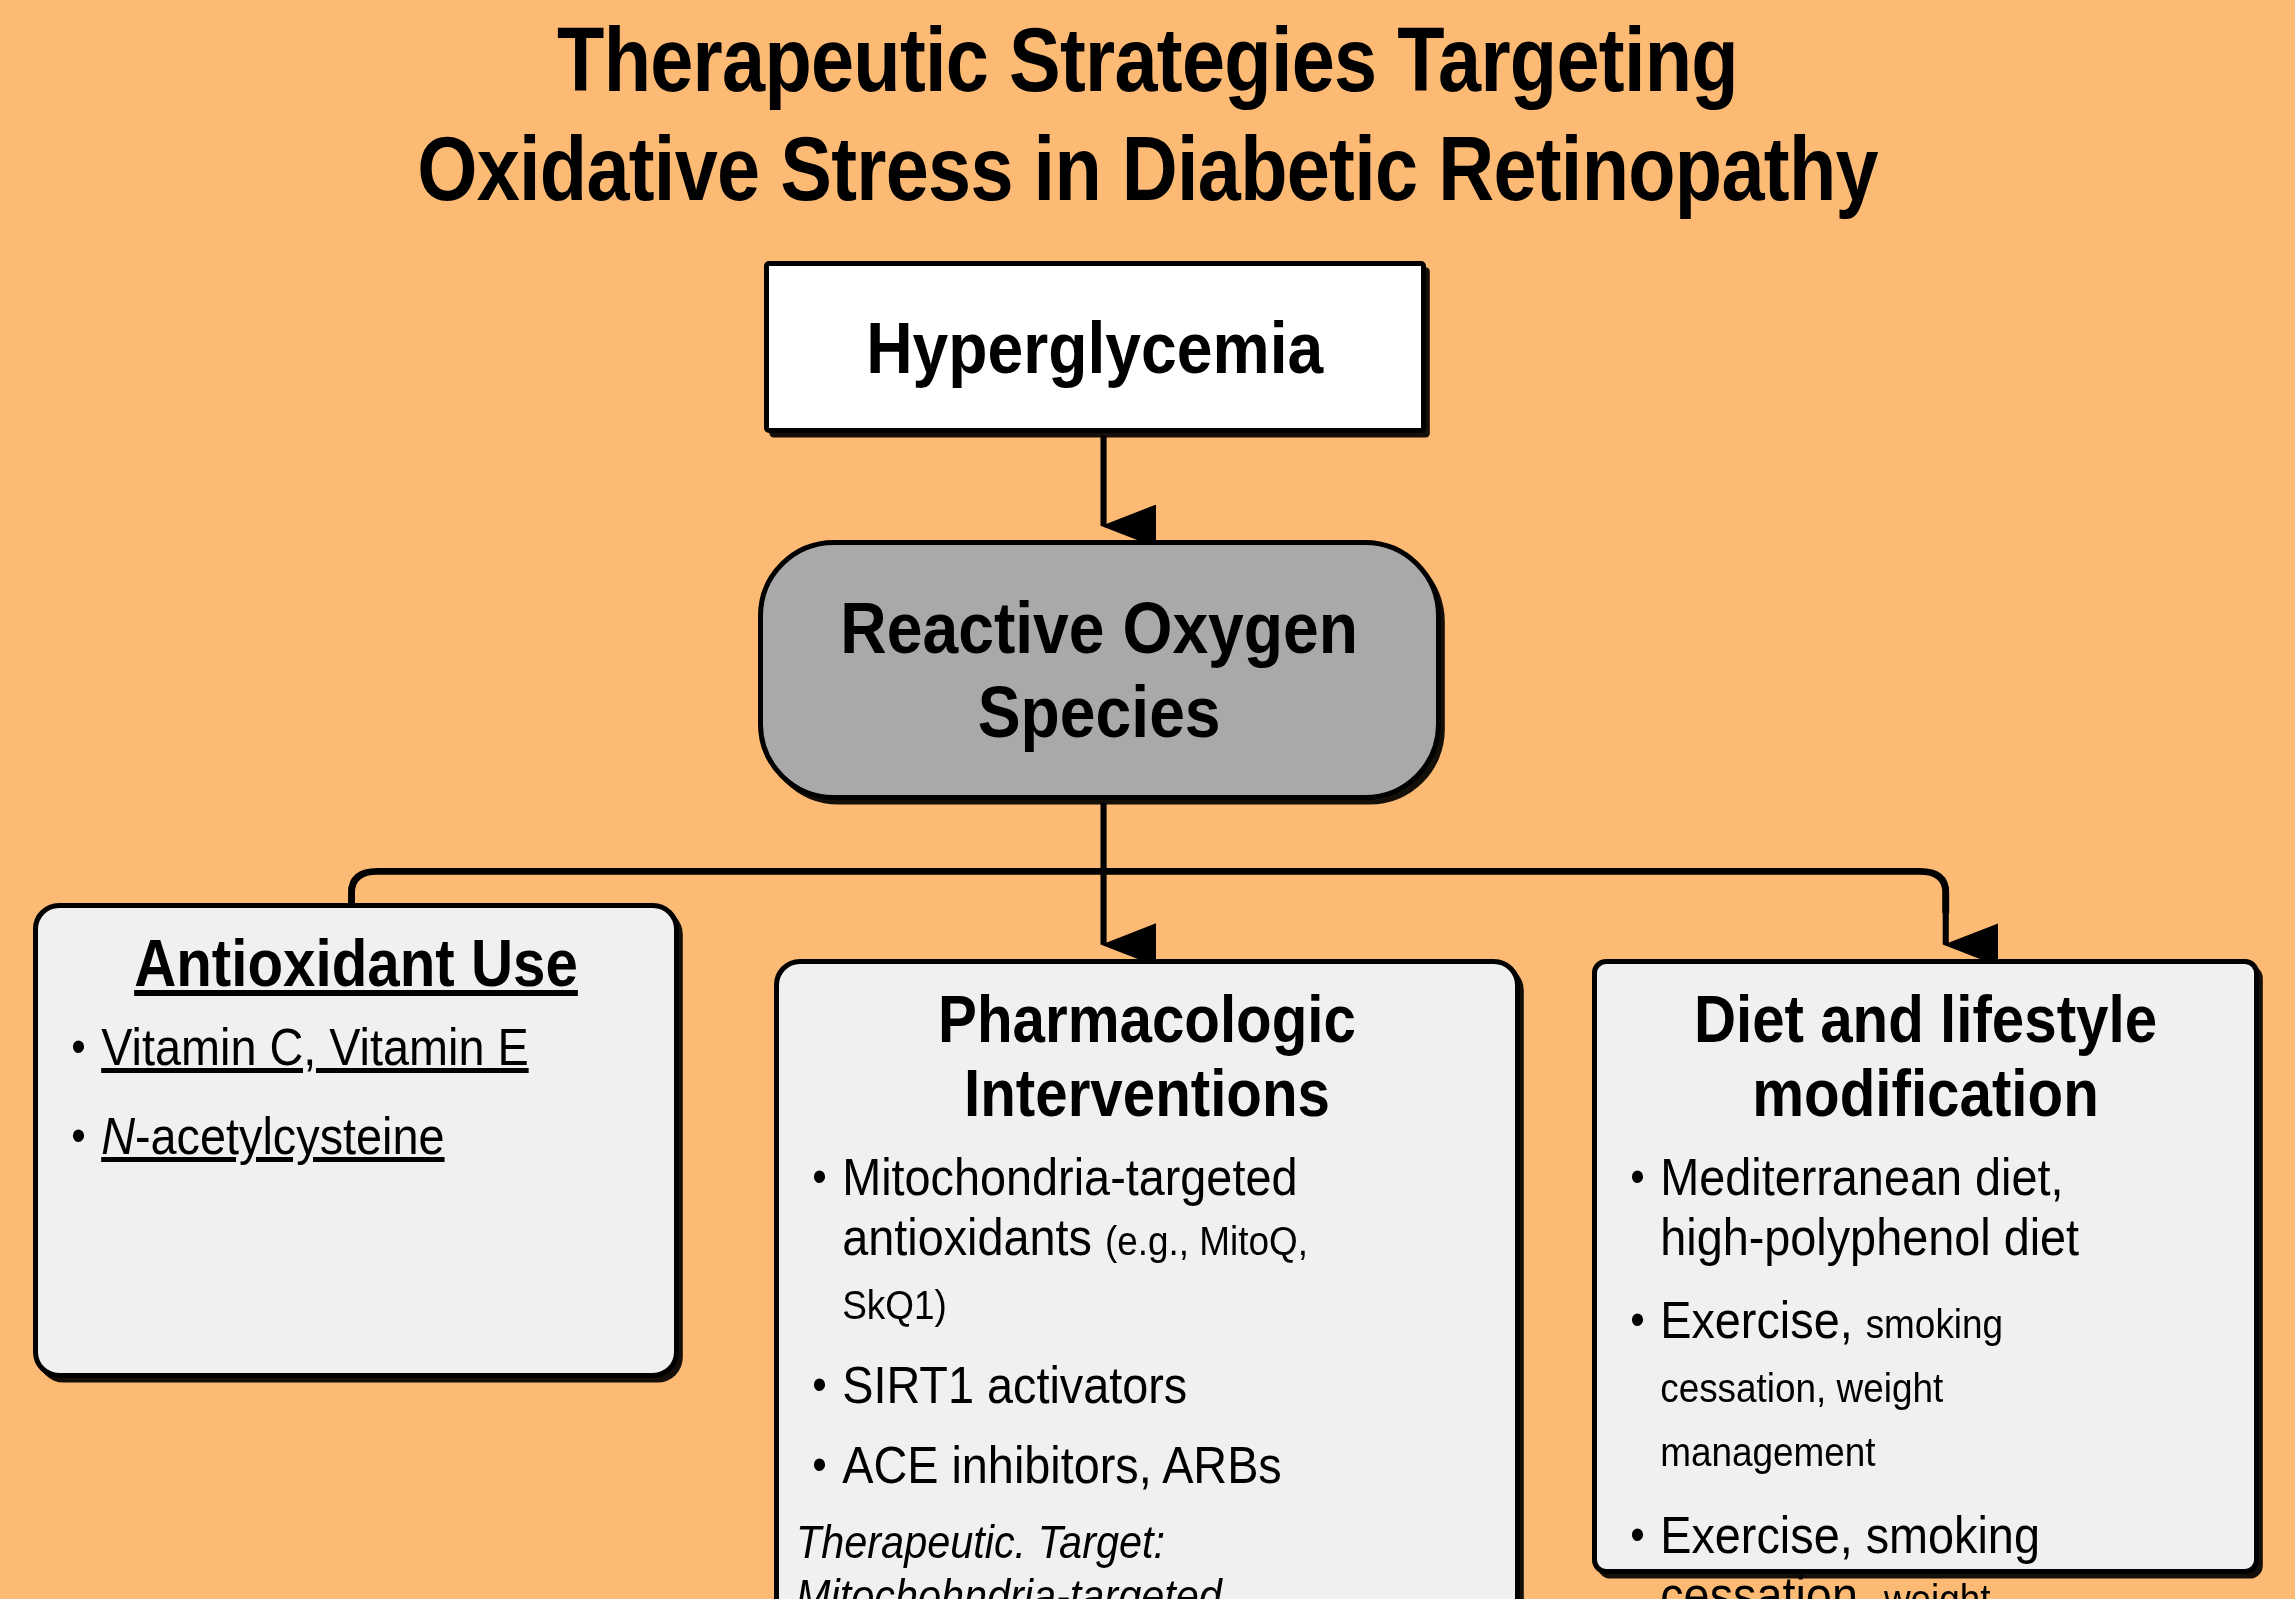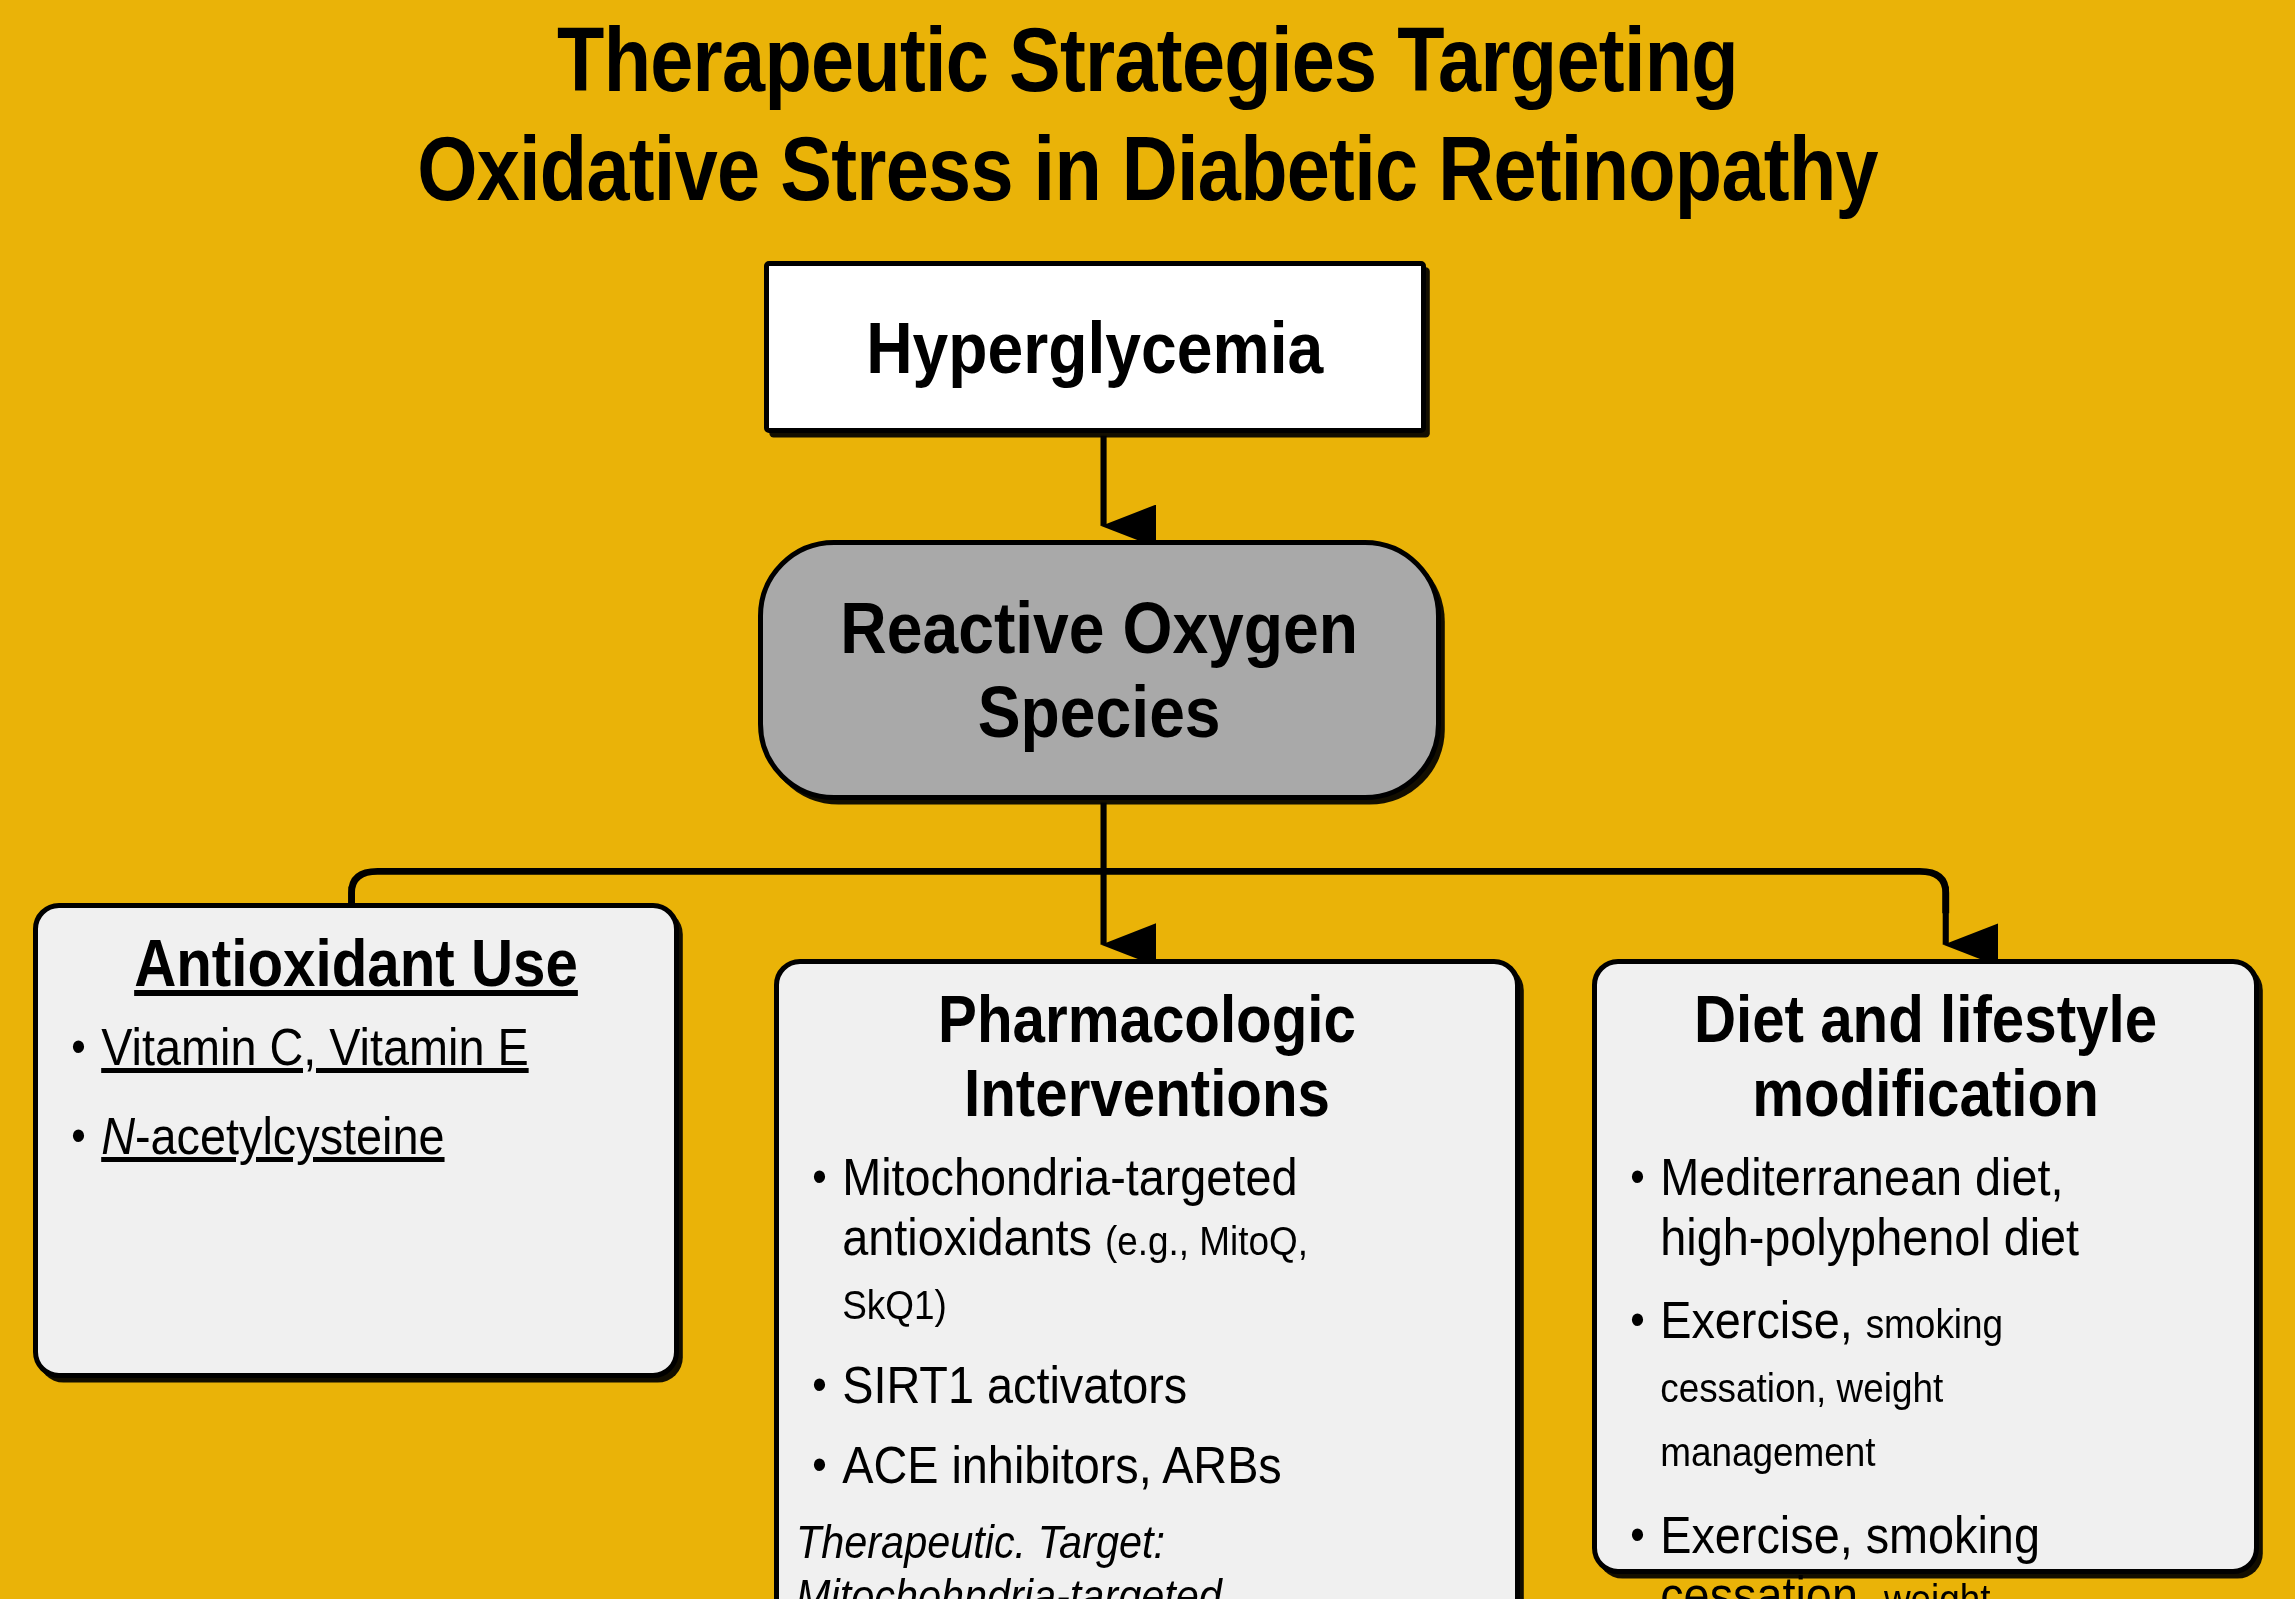--- a/index.html
+++ b/index.html
@@ -10,21 +10,21 @@
   }
   body {
     font-family: "Liberation Sans", "DejaVu Sans", sans-serif;
     color: #000000;
   }
 
   #figure {
     position: relative;
     width: 2295px;
     height: 1599px;
-    background: #eab308;
+    background: #fdba74;
     overflow: hidden;
   }
 
   
   .figure-title {
     position: absolute;
     left: 0;
     top: 6.1px;
     width: 2295px;
     text-align: center;
@@ -168,20 +168,21 @@
     width: 746px;
     height: 724px;
   }
   #leaf-pharmacologic .leaf-list li { margin-bottom: 20px; }
 
   #leaf-diet {
     left: 1592px;
     top: 959px;
     width: 667px;
     height: 615px;
+    border-radius: 14px;
   }
   #leaf-diet .leaf-list li { margin-bottom: 23px; }
 </style>
 </head>
 <body>
 
 <div id="figure">
 
   <div class="figure-title">Therapeutic Strategies Targeting
 Oxidative Stress in Diabetic Retinopathy</div>

